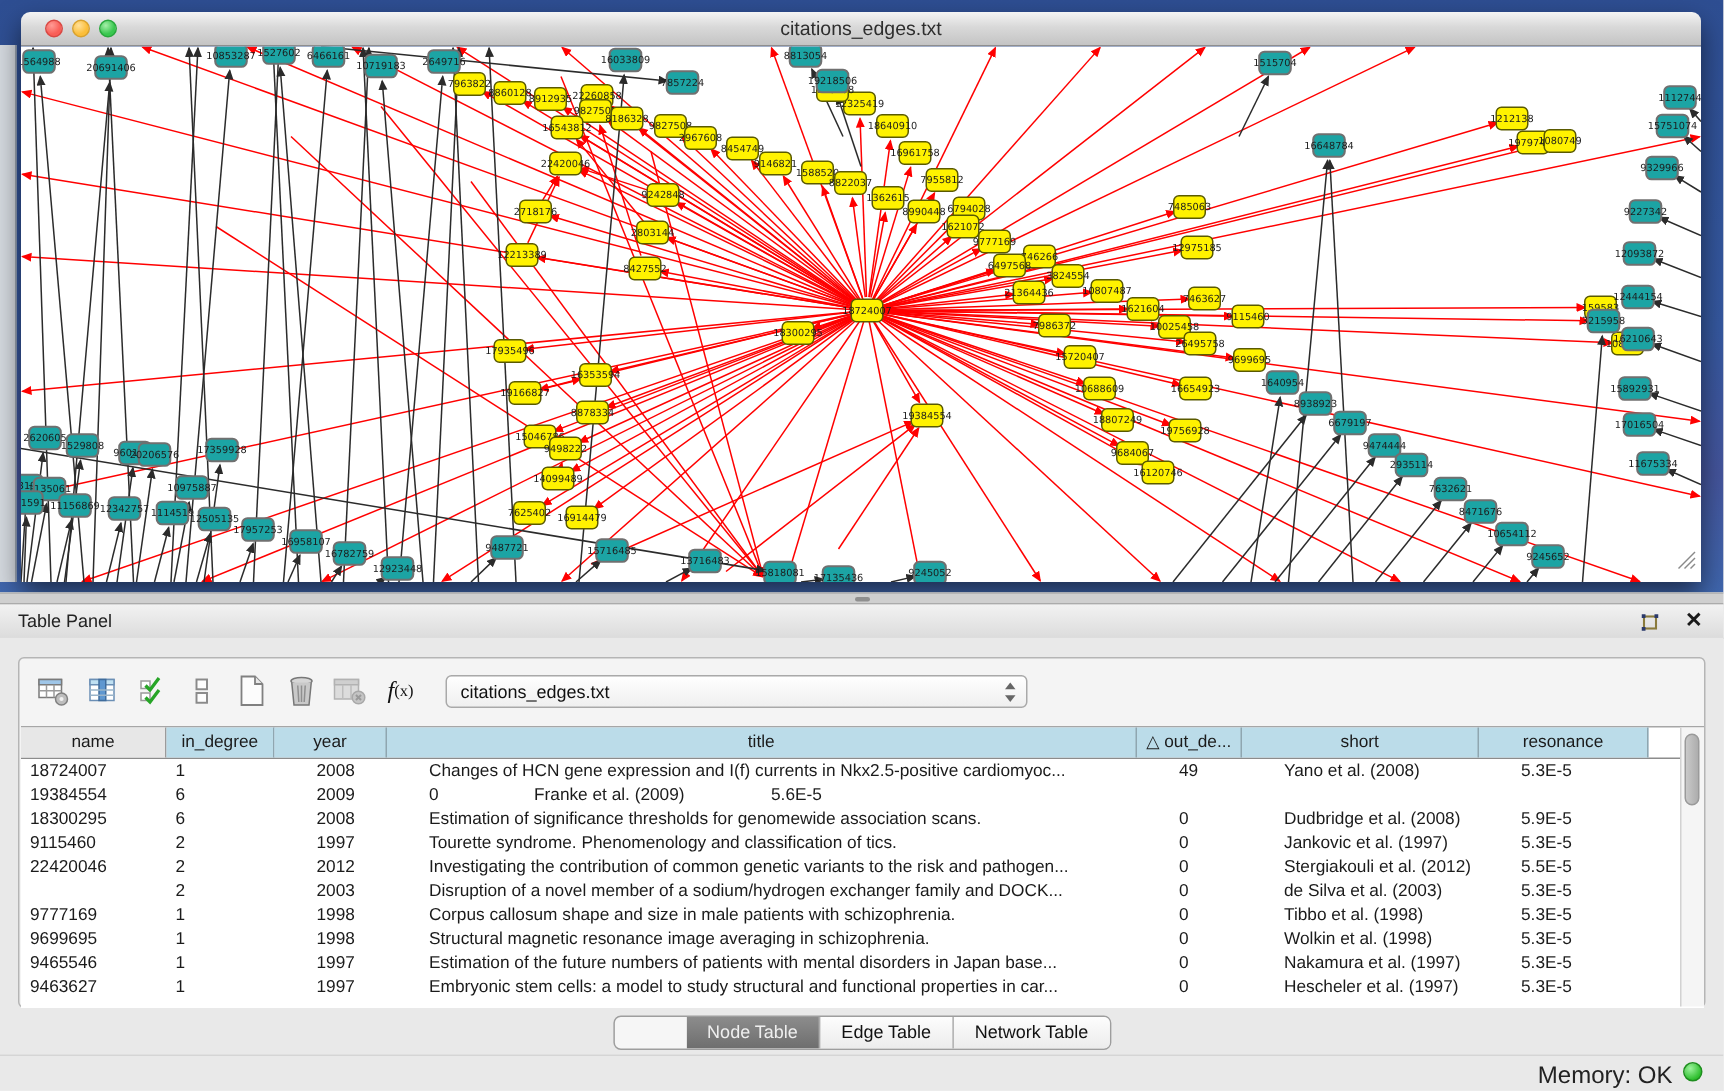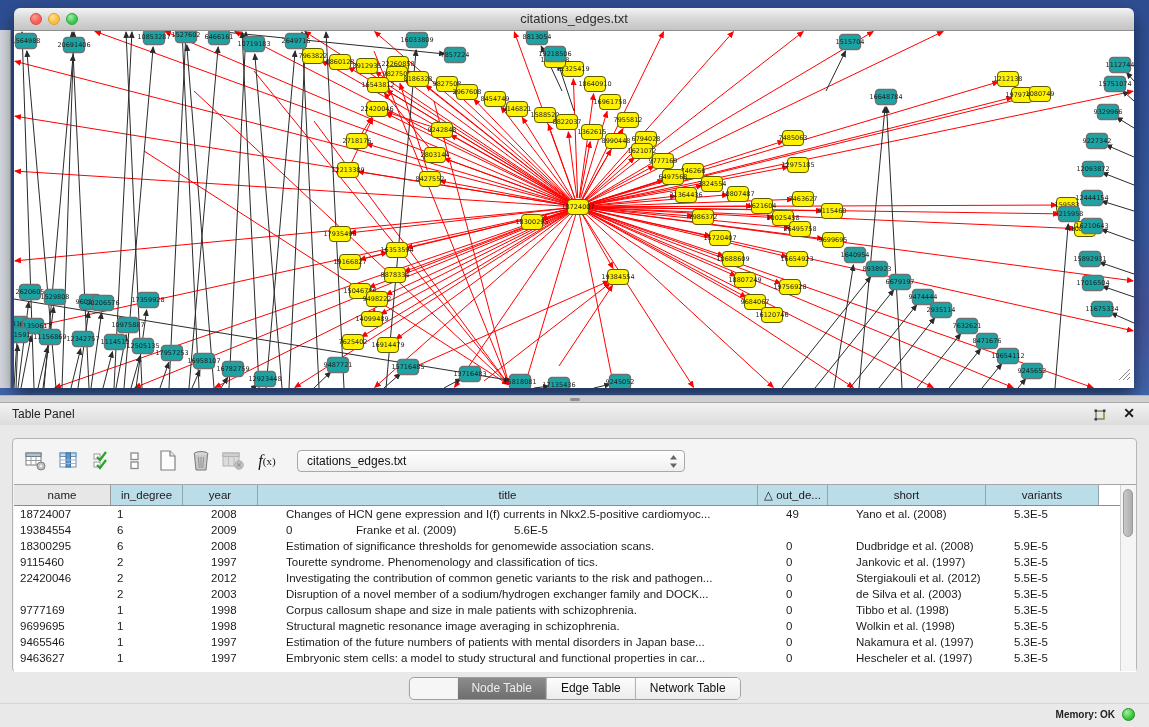--- a/index.html
+++ b/index.html
@@ -69,21 +69,21 @@
 
   .tab-bar{position:absolute;left:50%;transform:translateX(-50%);top:252px;height:21px;display:flex;
     border:1px solid #9E9E9E;border-radius:5px;overflow:hidden;background:#F6F6F6;}
   .tab{height:21px;line-height:21px;padding:0 14px;font-size:12px;color:#111;
     background:linear-gradient(180deg,#FDFDFD,#ECECEC);border-left:1px solid #ADADAD;}
   .tab:first-child{border-left:none;}
   .tab.selected{background:linear-gradient(180deg,#8C8C8C,#6E6E6E);color:#EFEFEF;margin-left:48px;}
 
   .status-bar{position:absolute;left:0;top:703px;width:1149px;height:24px;background:#E9E9E9;
     border-top:1px solid #D5D5D5;box-sizing:border-box;}
-  .mem{position:absolute;right:34px;top:5px;font-size:10px;color:#222;font-weight:bold;}
+  .mem{position:absolute;right:34px;top:5px;font-size:16px;color:#222;}
   .mem-dot{position:absolute;right:14px;top:4px;width:13px;height:13px;border-radius:50%;
     background:radial-gradient(circle at 35% 30%,#9CF39C,#2FBF2F 70%);border:1px solid #1E8E1E;box-sizing:border-box;}
 </style>
 </head>
 <body>
 
 <div class="app">
 
   <div class="desktop">
     <div class="left-sliver"></div>
@@ -889,21 +889,21 @@
         </div>
 
         <div class="tablewrap">
           <div class="thead">
               <div class="th gray" style="width: 97px;">name</div>
               <div class="th" style="width: 72px;">in_degree</div>
               <div class="th" style="width: 75px;">year</div>
               <div class="th" style="width: 500px;">title</div>
               <div class="th" style="width: 70px;">△ out_de...</div>
               <div class="th" style="width: 158px;">short</div>
-              <div class="th" style="width: 113px;">variants</div>
+              <div class="th" style="width: 113px;">resonance</div>
             </div>
           <div class="tbody">
               <div class="tr">
                 <div class="td" style="width: 97px;">18724007</div>
                 <div class="td" style="width: 94px;">1</div>
                 <div class="td" style="width: 75px;">2008</div>
                 <div class="td" style="width: 500px;">Changes of HCN gene expression and I(f) currents in Nkx2.5-positive cardiomyoc...</div>
                 <div class="td" style="width: 70px;">49</div>
                 <div class="td" style="width: 158px;">Yano et al. (2008)</div>
                 <div class="td" style="width: 113px;">5.3E-5</div>

